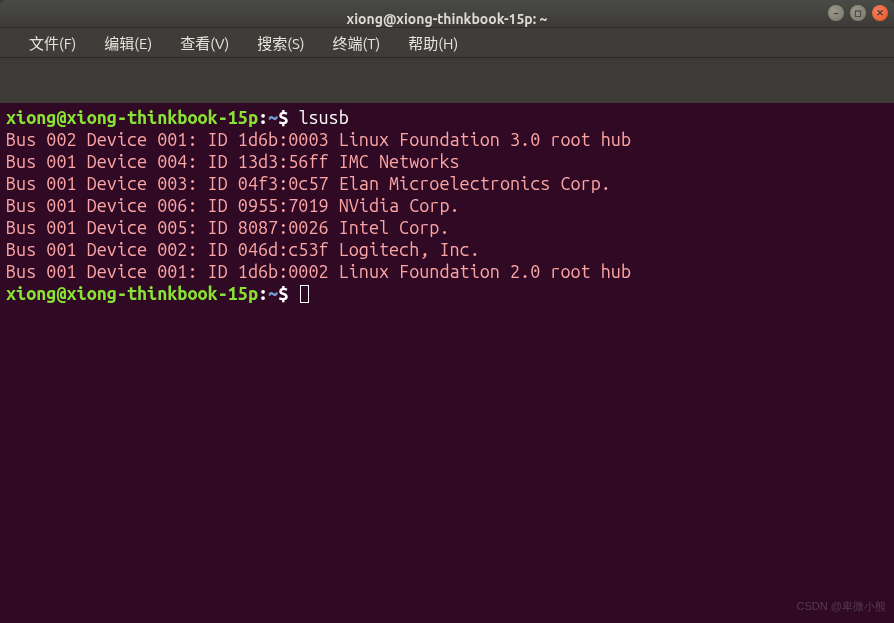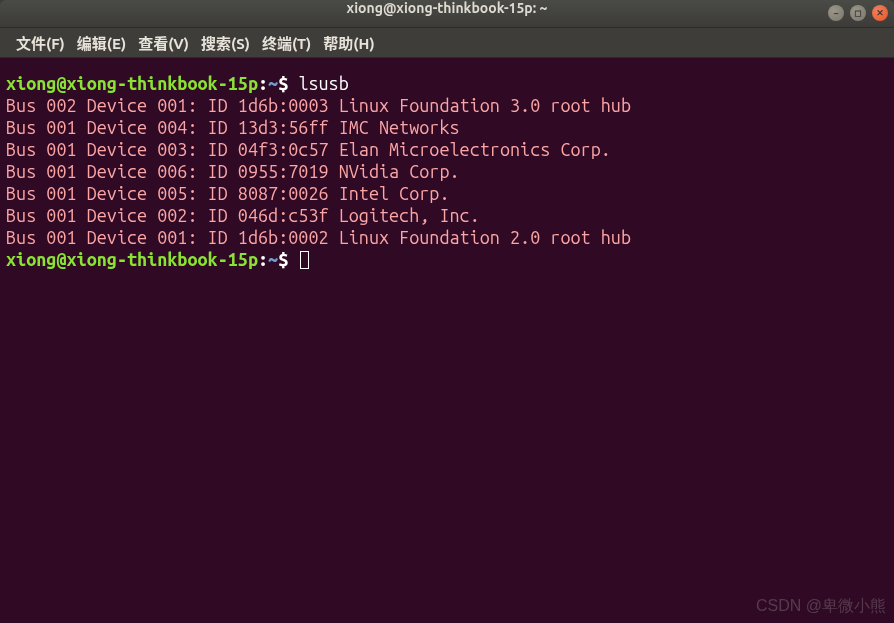--- a/index.html
+++ b/index.html
@@ -19,21 +19,21 @@
       height: 100%;
       display: flex;
       flex-direction: column;
       border-radius: 6px 6px 0 0;
       overflow: hidden;
     }
     .titlebar {
       height: 28px;
       background: linear-gradient(to bottom, #4a4a46, #3c3b37);
       display: flex;
-      align-items: flex-start;
+      align-items: flex-end;
       justify-content: center;
       position: relative;
       color: #dfdbd2;
       font-size: 14px;
       font-weight: bold;
       border-bottom: 1px solid #2b2b28;
     }
     .window-controls {
       position: absolute;
       right: 6px;
@@ -53,61 +53,61 @@
       cursor: pointer;
     }
     .win-btn.min { background: radial-gradient(circle at 35% 35%, #9b968a, #7a766b); }
     .win-btn.max { background: radial-gradient(circle at 35% 35%, #9b968a, #7a766b); }
     .win-btn.close { background: radial-gradient(circle at 35% 35%, #f08060, #e95420); }
     .menubar {
       height: 30px;
       background: #3e3d39;
       display: flex;
       align-items: center;
-      padding: 0 10px;
-      gap: 0;
+      padding: 0 23px;
+      gap: 16px;
       color: #e7e3da;
       font-size: 15px;
       border-bottom: 1px solid #2a2a28;
-      font-weight: bold;
     }
     .menu-item {
       padding: 3px 6px;
       cursor: pointer;
     }
     .terminal {
       flex: 1;
       background: #300a24;
       color: #ffffff;
       font-family: "Ubuntu Mono", "DejaVu Sans Mono", monospace;
       font-size: 18px;
       line-height: 22px;
-      padding: 14px 6px;
+      padding: 3px 6px;
       white-space: pre;
       position: relative;
+      margin-top: 45px;
     }
     .prompt-user { color: #8ae234; font-weight: bold; }
     .prompt-path { color: #729fcf; font-weight: bold; }
     .prompt-sep { color: #ffffff; font-weight: bold; }
     .cmd { color: #ffffff; }
     .output { color: #fca5a5; }
     .cursor-block {
       display: inline-block;
       width: 9px;
       height: 18px;
       border: 1px solid #ffffff;
       vertical-align: text-bottom;
       margin-left: 2px;
     }
     .watermark {
       position: absolute;
       bottom: 6px;
       right: 8px;
       color: rgba(200,200,200,0.25);
-      font-size: 16px;
+      font-size: 11px;
       font-family: sans-serif;
       pointer-events: none;
     }
   </style>
 </head>
 <body>
 
 <div class="window">
   <div class="titlebar">
     <span>xiong@xiong-thinkbook-15p: ~</span>

